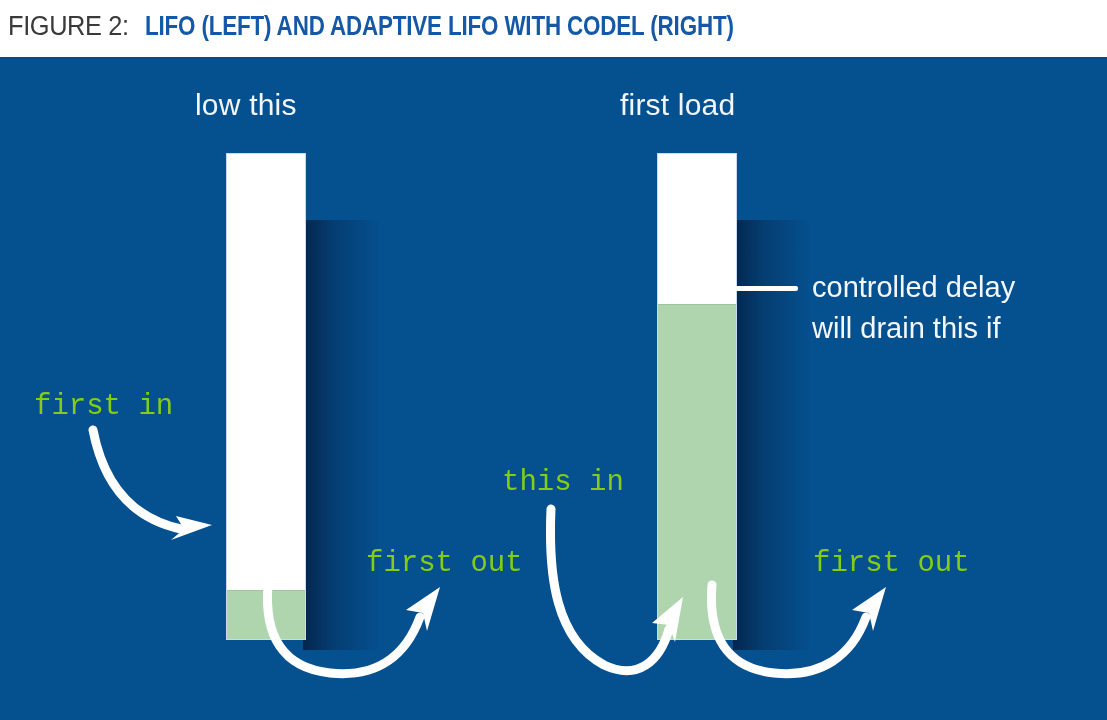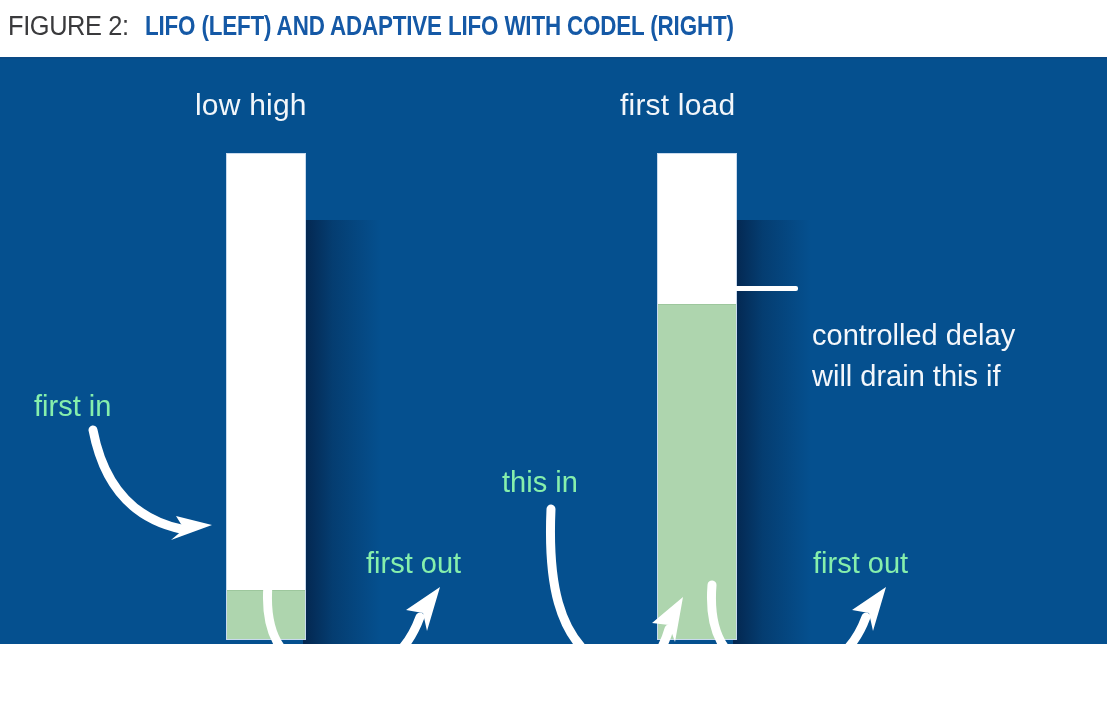--- a/index.html
+++ b/index.html
@@ -6,21 +6,21 @@
     margin: 0;
     padding: 0;
     background: #ffffff;
   }
   body {
     font-family: "Liberation Sans", sans-serif;
   }
   #figure-root {
     position: relative;
     width: 1107px;
-    height: 644px;
+    height: 720px;
     overflow: hidden;
     background: #ffffff;
   }
 
   
   .caption {
     position: absolute;
     left: 8px;
     top: 4px;
     width: 1090px;
@@ -111,22 +111,22 @@
   #bar-left .bar-fill { height: 50px; }
 
   
   #bar-right-shadow { left: 733px; top: 163px; width: 78px; height: 430px; }
   #bar-right { left: 657px; top: 96px; width: 80px; height: 487px; }
   #bar-right .bar-fill { height: 336px; }
 
   
   .anno {
     position: absolute;
-    color: #86efac;
-    font-family: Liberation Sans, sans-serif;
+    color: #84cc16;
+    font-family: Liberation Mono, monospace;
     font-size: 29px;
     font-weight: 400;
     line-height: 39px;
     white-space: nowrap;
   }
   #label-first-in      { left: 34px;  top: 330px; }
   #label-first-out-l   { left: 366px; top: 487px; }
   #label-last-in       { left: 502px; top: 406px; }
   #label-first-out-r   { left: 813px; top: 487px; }
 
@@ -134,21 +134,20 @@
     position: absolute;
     left: 812px;
     top: 210px;
     width: 290px;
     color: #f4f7fb;
     font-family: "Liberation Sans", sans-serif;
     font-size: 29px;
     font-weight: 400;
     line-height: 41px;
     white-space: normal;
-    margin-top: 48px;
   }
   #label-codel span { display: block; }
 
   
   #codel-leader {
     position: absolute;
     left: 695px;
     top: 229px;
     width: 103px;
     height: 5px;
@@ -171,21 +170,21 @@
 <div id="figure-root">
 
   <div class="caption">
     <span class="caption-prefix">FIGURE 2:</span>
     <span class="caption-main">LIFO (LEFT) AND ADAPTIVE LIFO WITH CODEL (RIGHT)</span>
   </div>
 
   <div class="panel">
     <div class="panel-toprule"></div>
 
-    <div class="col-title" id="title-low">low high</div>
+    <div class="col-title" id="title-low">low this</div>
     <div class="col-title" id="title-high">first load</div>
 
     <div class="bar-shadow" id="bar-left-shadow"></div>
     <div class="bar" id="bar-left">
       <div class="bar-fill" style="height: 49px; background: rgb(174, 213, 174);"></div>
     </div>
 
     <div class="bar-shadow" id="bar-right-shadow"></div>
     <div class="bar" id="bar-right">
       <div class="bar-fill" style="height: 335px; background: rgb(174, 213, 174);"></div>

